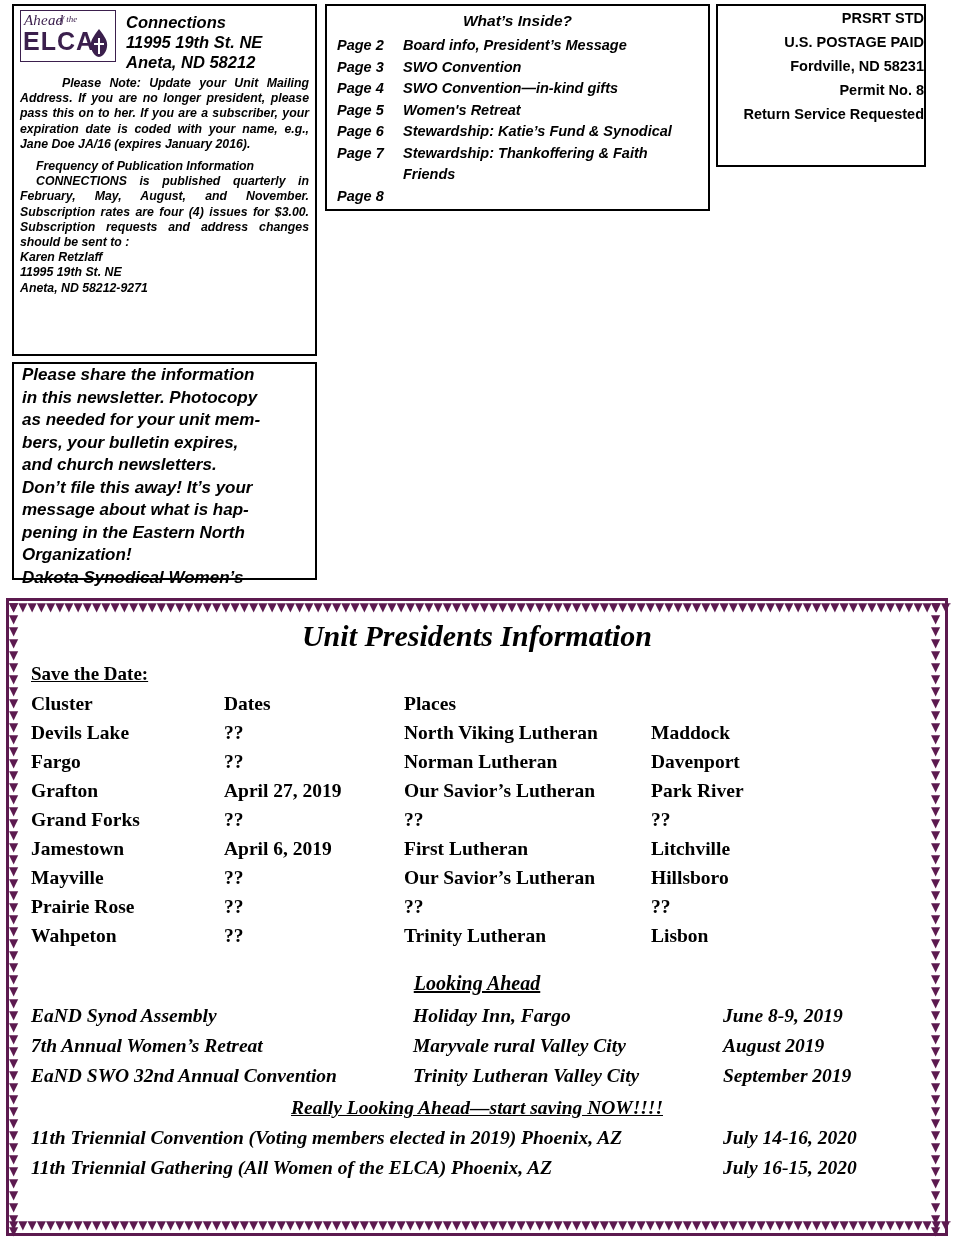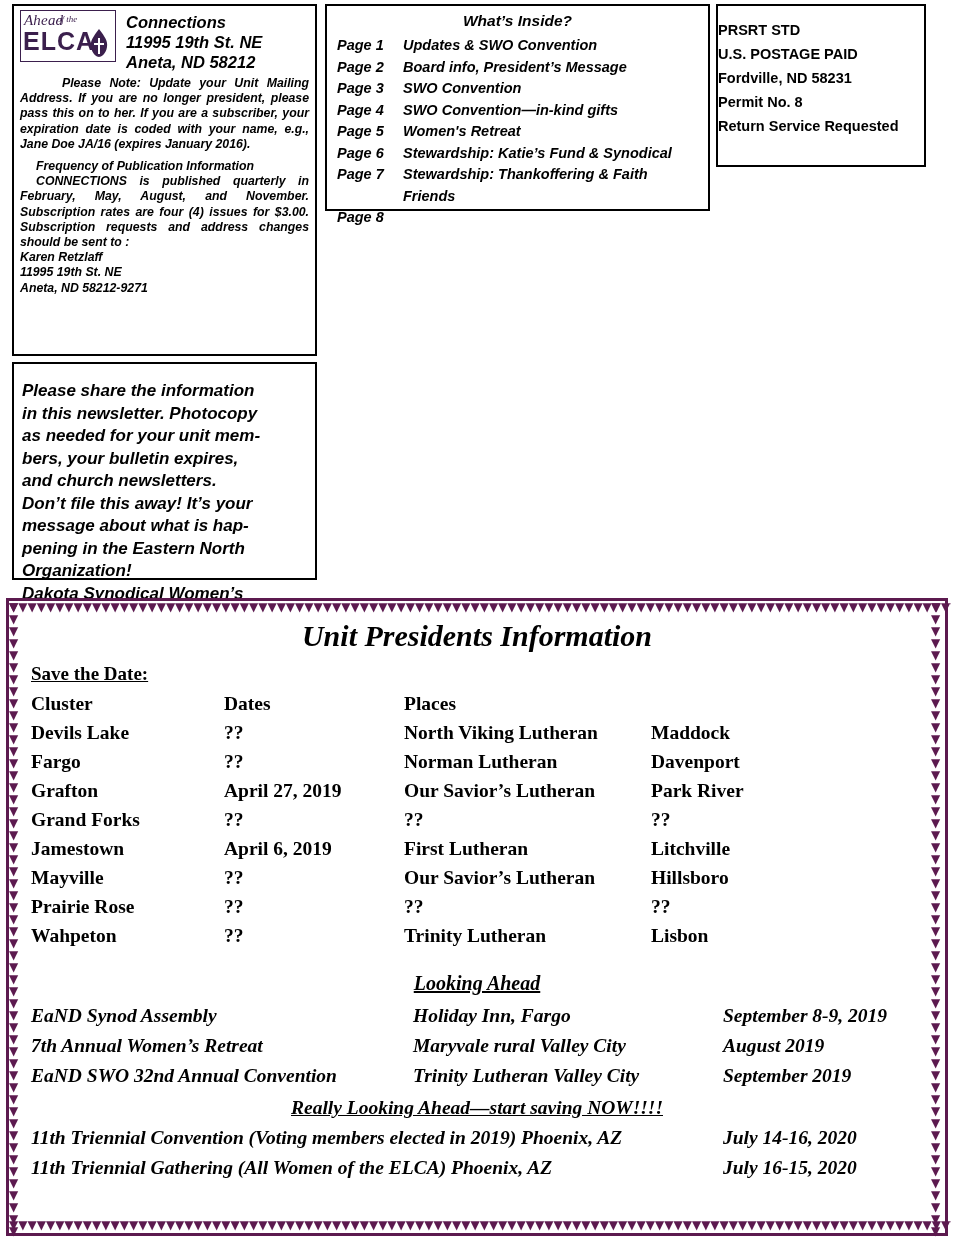--- a/index.html
+++ b/index.html
@@ -98,21 +98,21 @@
 
   
   .share {
     position: absolute;
     left: 12px;
     top: 362px;
     width: 305px;
     height: 218px;
     border: 2px solid #000;
     box-sizing: border-box;
-    padding: 16px 8px;
+    padding: 0 8px;
     font-family: "Liberation Sans", sans-serif;
     font-weight: bold;
     font-style: italic;
     font-size: 17px;
     line-height: 22.5px;
     text-align: justify;
     text-justify: inter-word;
   }
   .share span { display: block; }
 
@@ -147,22 +147,21 @@
 
   
   .postage {
     position: absolute;
     left: 716px;
     top: 4px;
     width: 210px;
     height: 163px;
     border: 2px solid #000;
     box-sizing: border-box;
-    padding-top: 12px;
-    text-align: left;
+    text-align: right;
     font-family: "Liberation Sans", sans-serif;
     font-weight: bold;
     font-size: 14.5px;
     line-height: 24px;
   }
 
   
   .panel {
     position: absolute;
     left: 6px;
@@ -313,24 +312,20 @@
   <span>Don’t file this away!  It’s your</span>
   <span>message   about what is hap-</span>
   <span>pening  in  the  Eastern  North</span>
   <span>Organization!</span>
   <span>Dakota   Synodical   Women’s</span>
 </div>
 
 <div class="inside">
   <h2>What’s Inside?</h2>
   <div class="inside-row">
-    <span class="pg">Page 1</span>
-    <span class="tt">Updates &amp; SWO Convention</span>
-  </div>
-  <div class="inside-row">
     <span class="pg">Page 2</span>
     <span class="tt">Board info, President’s Message</span>
   </div>
   <div class="inside-row">
     <span class="pg">Page 3</span>
     <span class="tt">SWO Convention</span>
   </div>
   <div class="inside-row">
     <span class="pg">Page 4</span>
     <span class="tt">SWO Convention—in-kind gifts</span>
@@ -430,21 +425,21 @@
     </tbody>
       </table>
 
     <div class="look-ahead">Looking Ahead</div>
 
     <table class="events">
       <tbody>
           <tr>
         <td class="e1">EaND Synod Assembly</td>
         <td class="e2">Holiday Inn, Fargo</td>
-        <td class="e3">September 8-9, 2019</td>
+        <td class="e3">June 8-9, 2019</td>
       </tr>
       <tr>
         <td class="e1">7th Annual Women’s Retreat</td>
         <td class="e2">Maryvale  rural Valley City</td>
         <td class="e3">August 2019</td>
       </tr>
       <tr>
         <td class="e1">EaND SWO 32nd Annual Convention</td>
         <td class="e2">Trinity Lutheran  Valley City</td>
         <td class="e3">September 2019</td>

